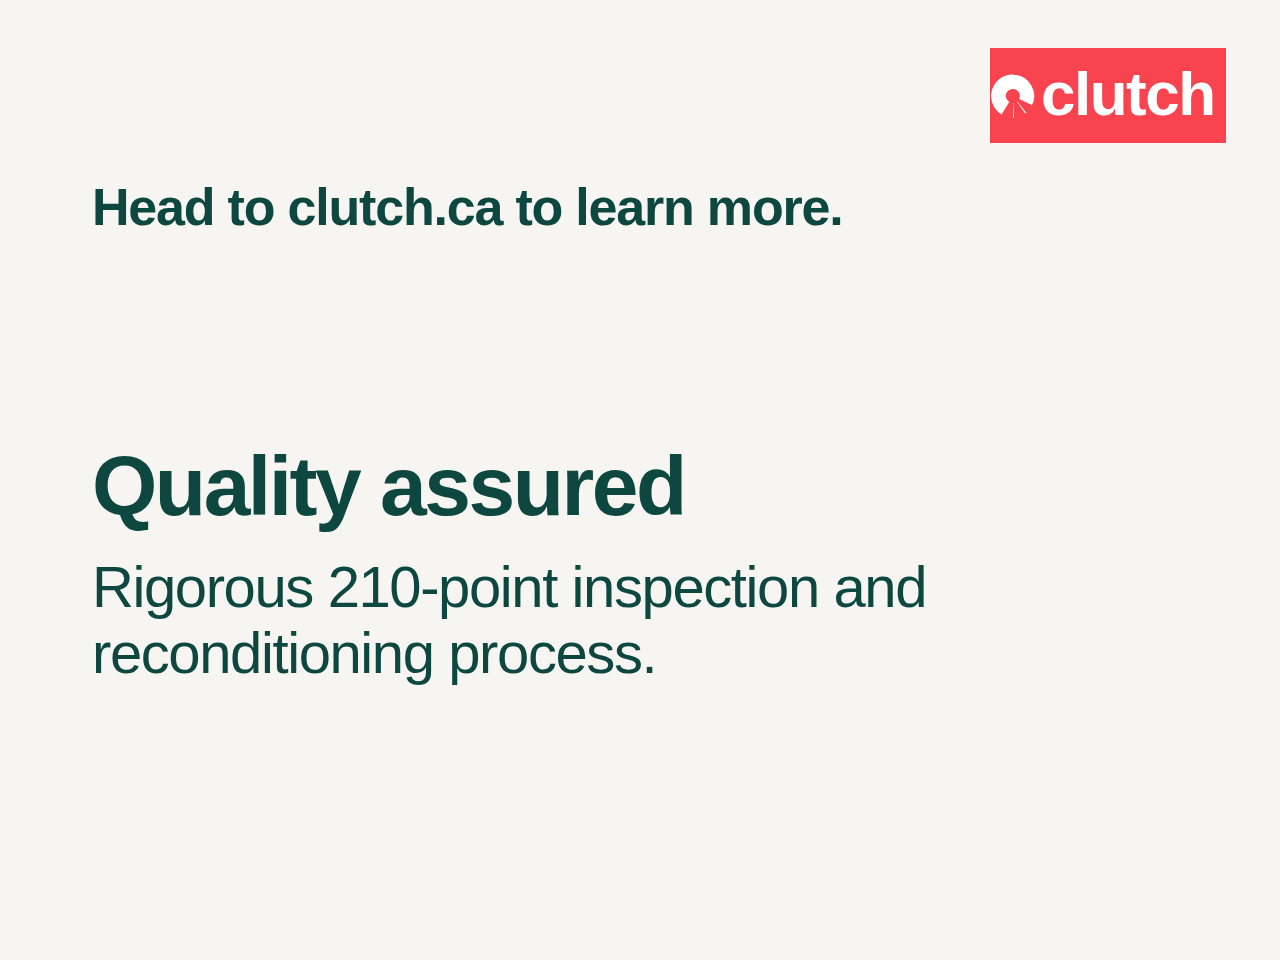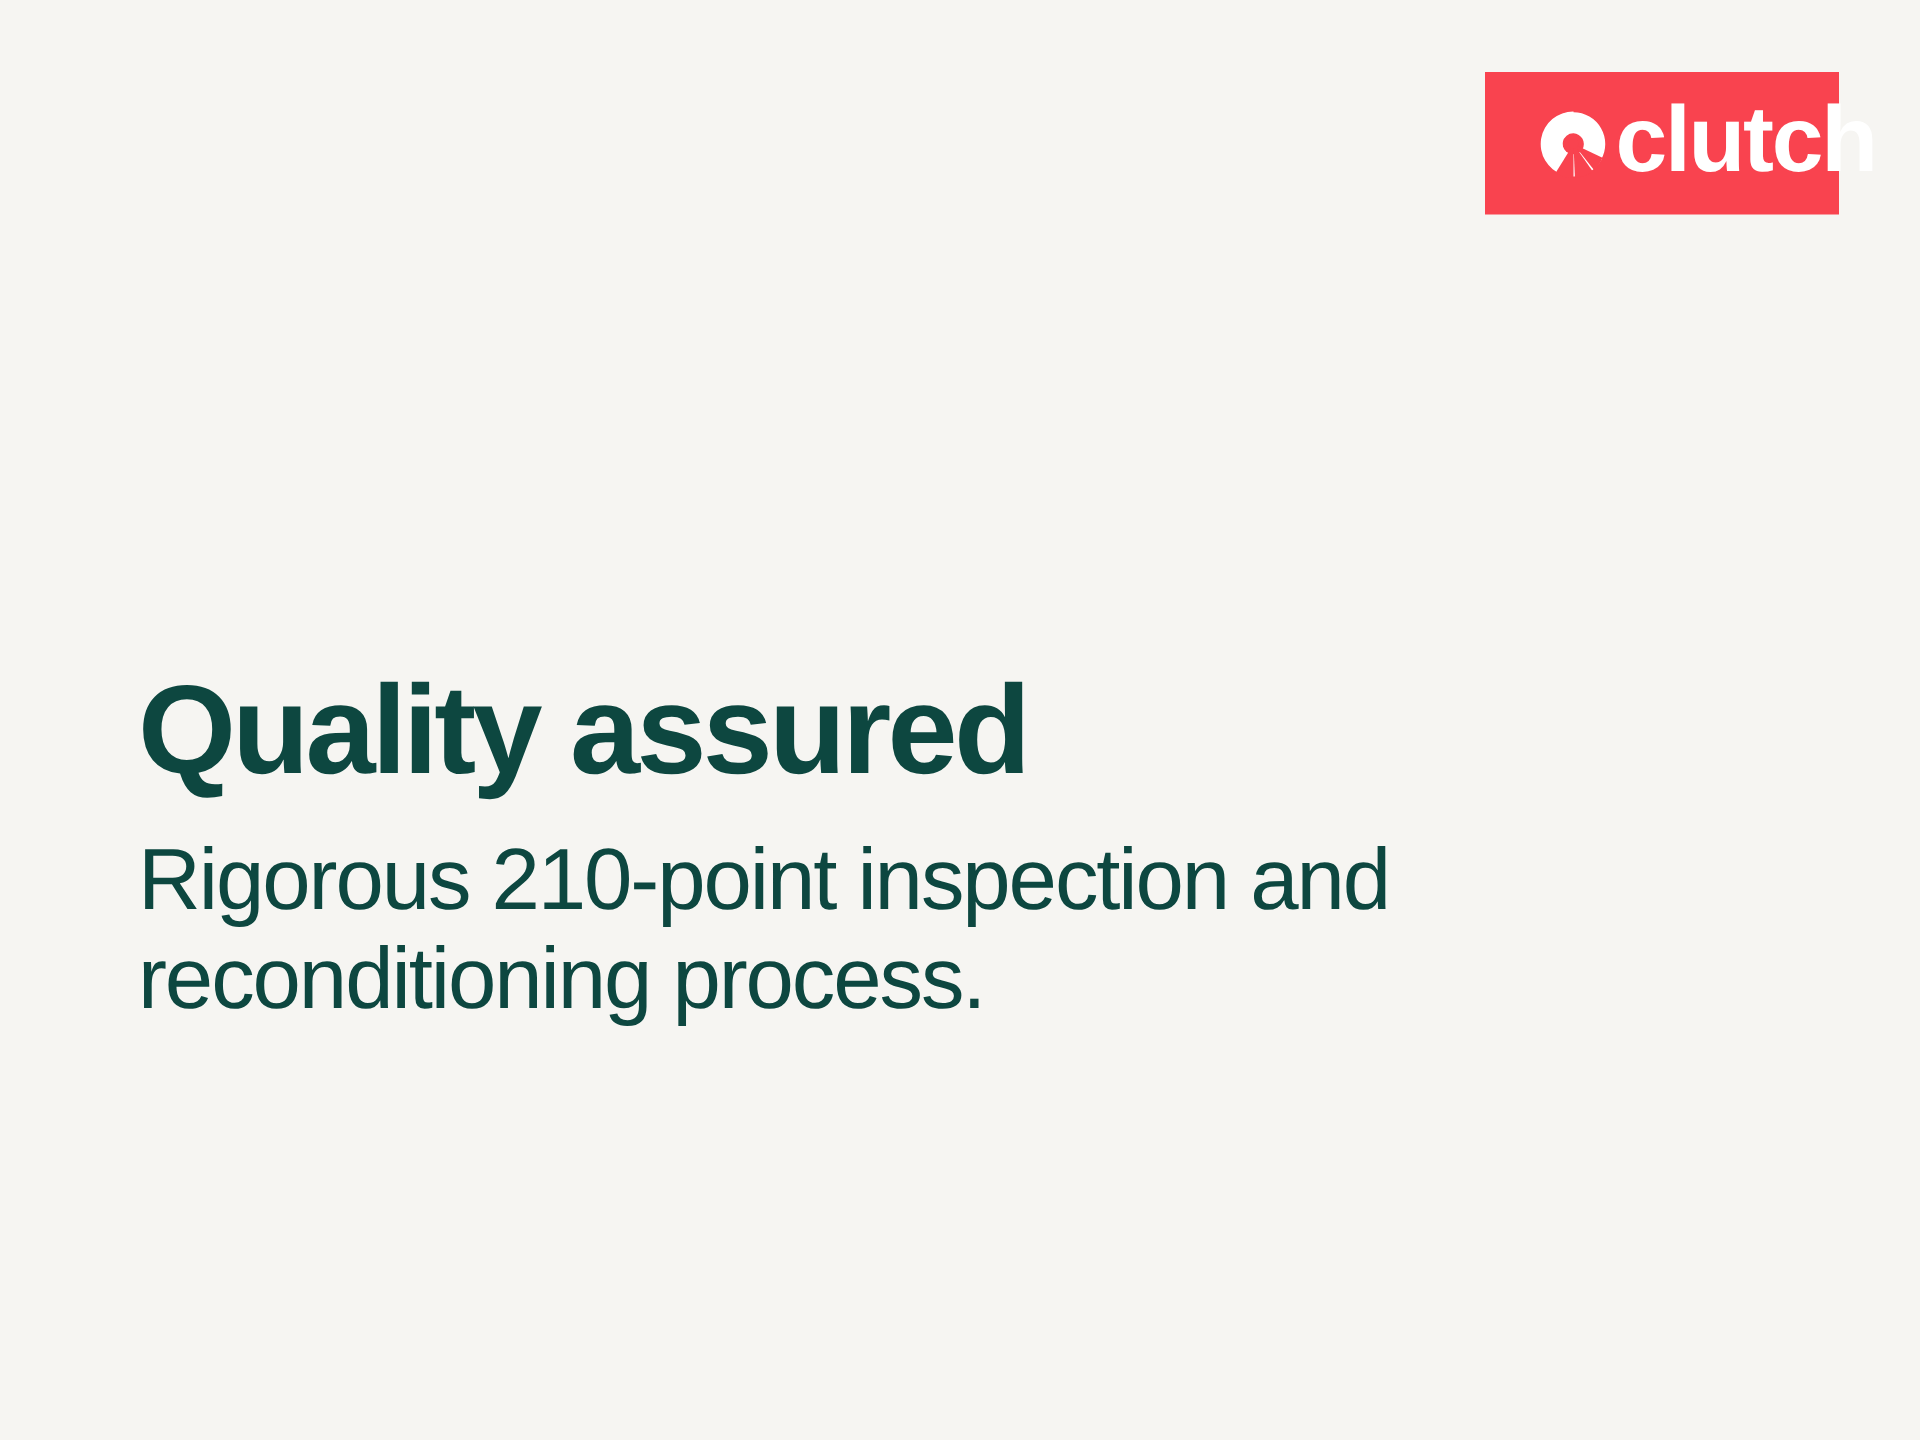--- a/index.html
+++ b/index.html
@@ -26,21 +26,20 @@
   #brand-logo {
     position: absolute;
     left: 990px;
     top: 48px;
     width: 236px;
     height: 95px;
     background: #f9434f;
     display: flex;
     align-items: center;
     justify-content: flex-start;
-    padding-left: 36px;
     box-sizing: border-box;
   }
   #brand-logo .logo-inner {
     display: flex;
     align-items: center;
     gap: 3px;
   }
   #brand-logo .logo-mark {
     display: block;
     width: 46px;
@@ -118,19 +117,20 @@
         <path d="M50 50 L24 92 A47 47 0 0 0 50 99 Z" fill="#f9434f"></path>
         <path d="M50 50 L52 99 A47 47 0 0 0 78 90 Z" fill="#f9434f"></path>
         <path d="M50 50 L80 88 A47 47 0 0 0 92 70 Z" fill="#f9434f"></path>
 
         <circle cx="50" cy="50" r="7" fill="#f9434f"></circle>
       </svg>
       <span class="logo-wordmark">clutch</span>
     </div>
   </div>
 
+  <div id="intro-line">Head to clutch.ca to learn more.</div>
 
   <div id="message-block">
     <h1 id="headline">Quality assured</h1>
     <p id="subheadline">Rigorous 210-point inspection and reconditioning process.</p>
   </div>
 
 </div>
 
 </body></html>

